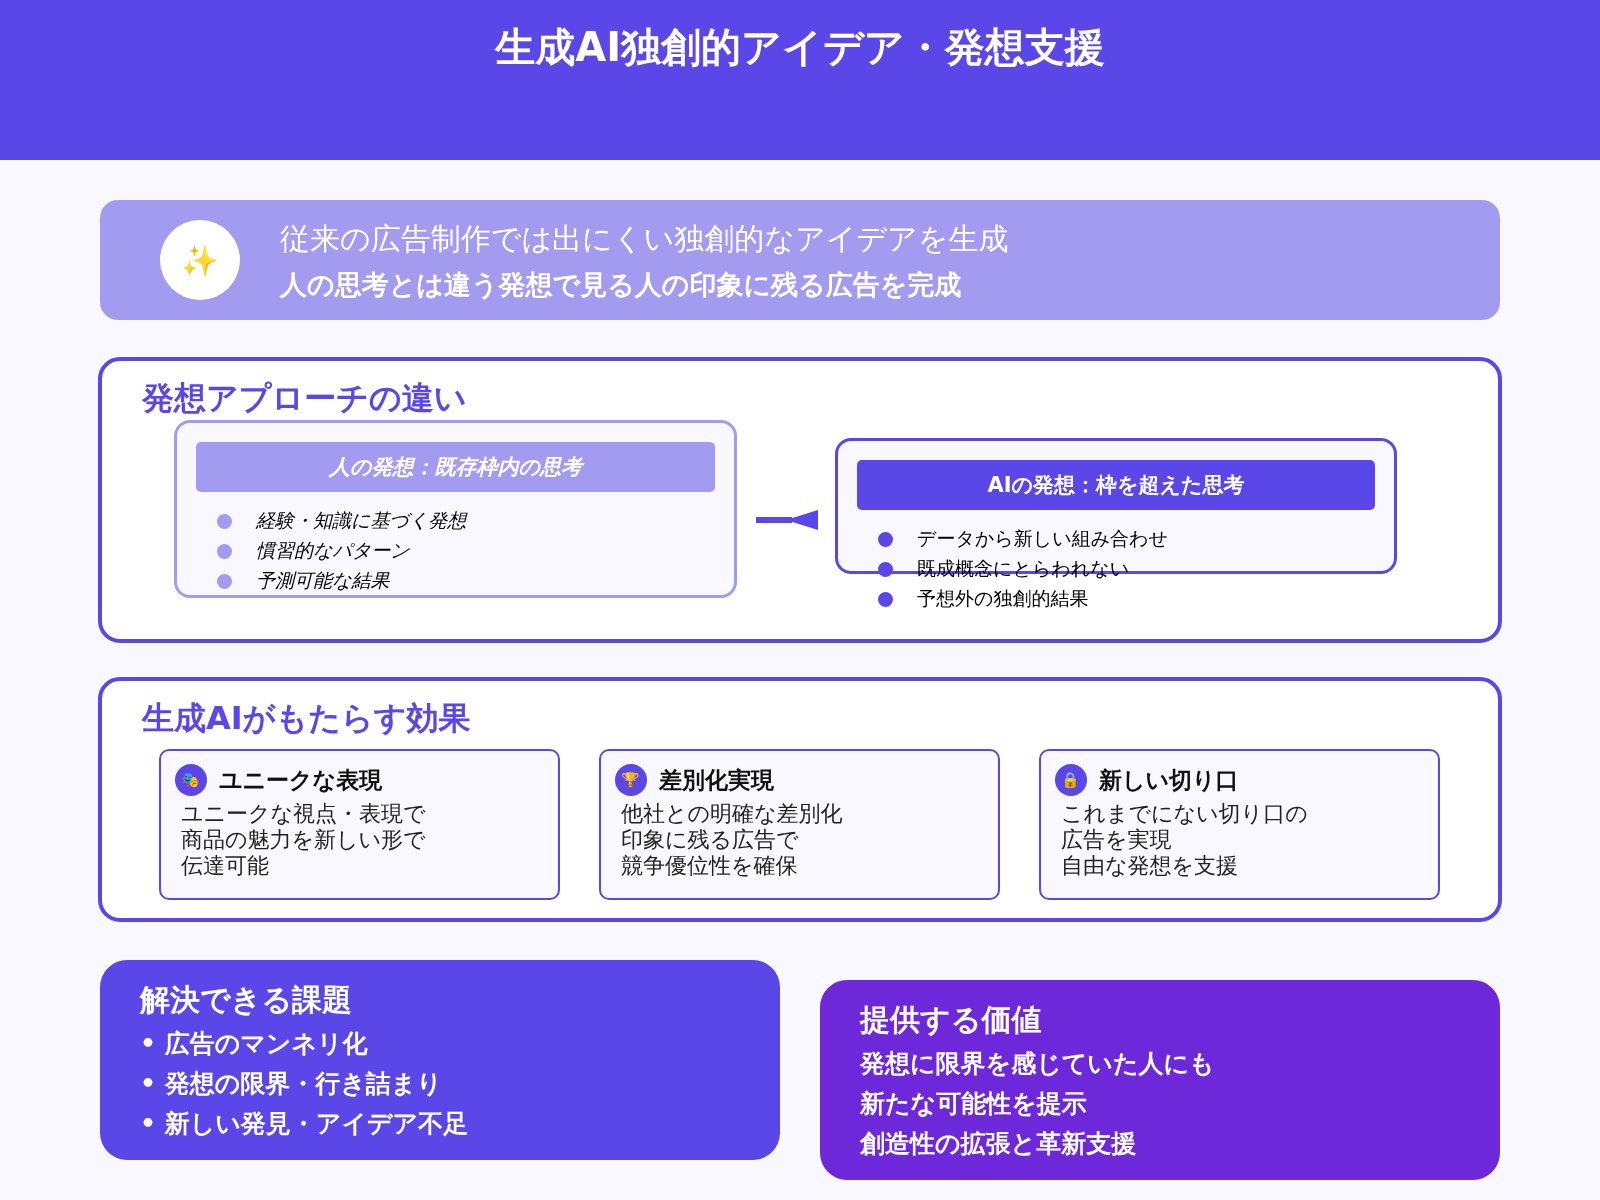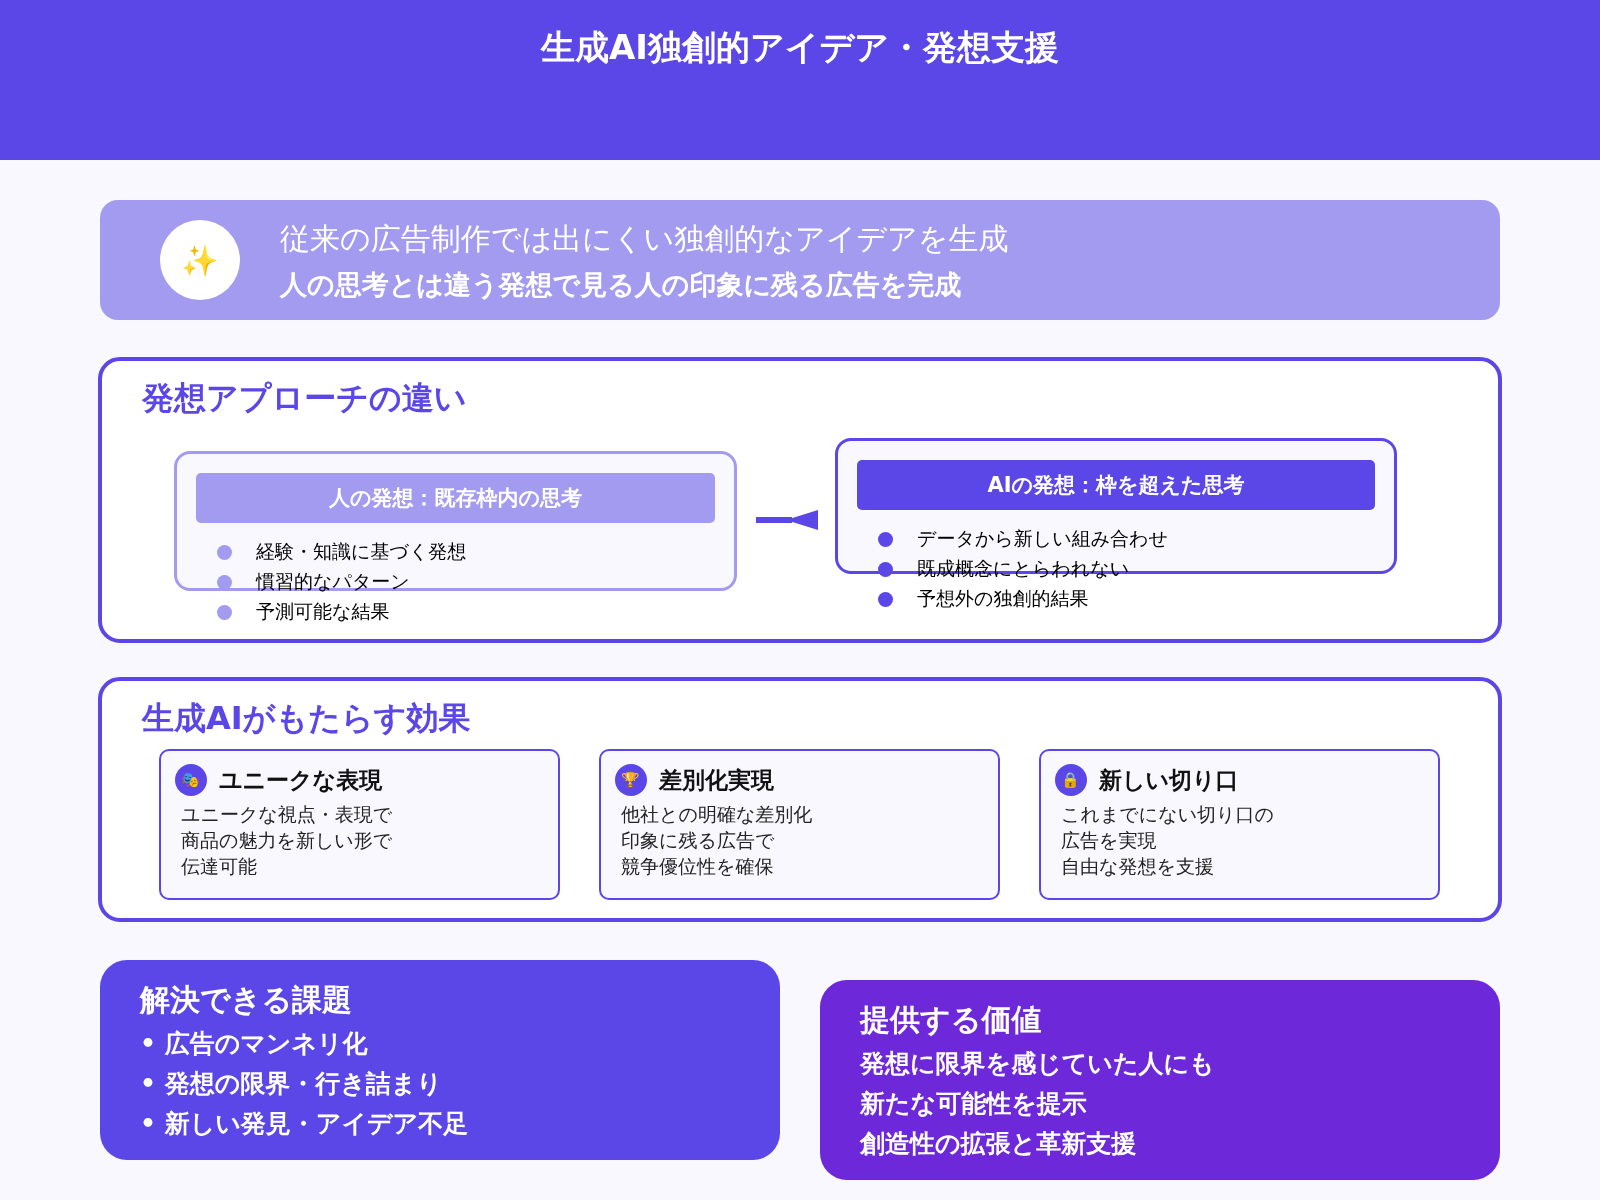--- a/index.html
+++ b/index.html
@@ -14,21 +14,21 @@
   .abs { position: absolute; }
 
   
   .header {
     left: 0; top: 0; width: 1600px; height: 160px;
     background: #5b47e8;
     color: #fff; text-align: center;
   }
   .header .title {
     position: absolute; left: 0; right: 0; top: 22px;
-    font-size: 34px; font-weight: bold; line-height: 50px;
+    font-size: 40px; font-weight: bold; line-height: 50px;
   }
   .header .subtitle {
     position: absolute; left: 0; right: 0; top: 92px;
     font-size: 26px; font-weight: bold; line-height: 40px;
   }
 
   
   .intro {
     left: 100px; top: 200px; width: 1400px; height: 120px;
     background: #a39bef; border-radius: 18px;
@@ -56,21 +56,21 @@
   .sec-effects  { left: 98px; top: 677px; width: 1404px; height: 245px; }
   .section-title {
     position: absolute; left: 40px; top: 14px;
     font-size: 32px; font-weight: bold; color: #5b47e8; line-height: 46px; white-space: nowrap;
   }
 
   
   .approach-box {
     background: #f8f8fe; border-radius: 16px; border: 3px solid;
   }
-  .box-human { left: 174px; top: 451px; width: 563px; height: 140px; border-color: #a39bef; }
+  .box-human { left: 174px; top: 420px; width: 563px; height: 178px; border-color: #a39bef; font-style: italic; }
   .box-ai    { left: 835px; top: 438px; width: 562px; height: 136px; border-color: #5b47e8; }
   .approach-box .box-head {
     position: absolute; left: 19px; top: 19px; right: 19px; height: 50px;
     border-radius: 5px; color: #fff; font-size: 21px; font-weight: bold;
     display: flex; align-items: center; justify-content: center;
   }
   .box-human .box-head { background: #a39bef; }
   .box-ai .box-head { background: #5b47e8; }
   .approach-box ul {
     position: absolute; left: 40px; top: 83px; list-style: none;
@@ -96,21 +96,21 @@
     position: absolute; left: 14px; top: 13px; width: 32px; height: 32px;
     background: #5b47e8; border-radius: 50%;
     display: flex; align-items: center; justify-content: center; font-size: 15px;
   }
   .effect-card .card-title {
     position: absolute; left: 58px; top: 12px;
     font-size: 23px; font-weight: bold; color: #111; line-height: 34px; white-space: nowrap;
   }
   .effect-card .card-body {
     position: absolute; left: 20px; top: 50px;
-    font-size: 19px; color: #222; line-height: 26px;
+    font-size: 22px; color: #222; line-height: 26px;
   }
   .effect-card .card-body div { white-space: nowrap; }
 
   
   .bottom-card {
     top: 960px; width: 680px; height: 200px; border-radius: 27px; color: #fff;
   }
   .card-problems { left: 100px; background: #5b47e8; }
   .card-values   { left: 820px; background: #6d28d9; margin-top: 20px; }
   .bottom-card .bc-title {

